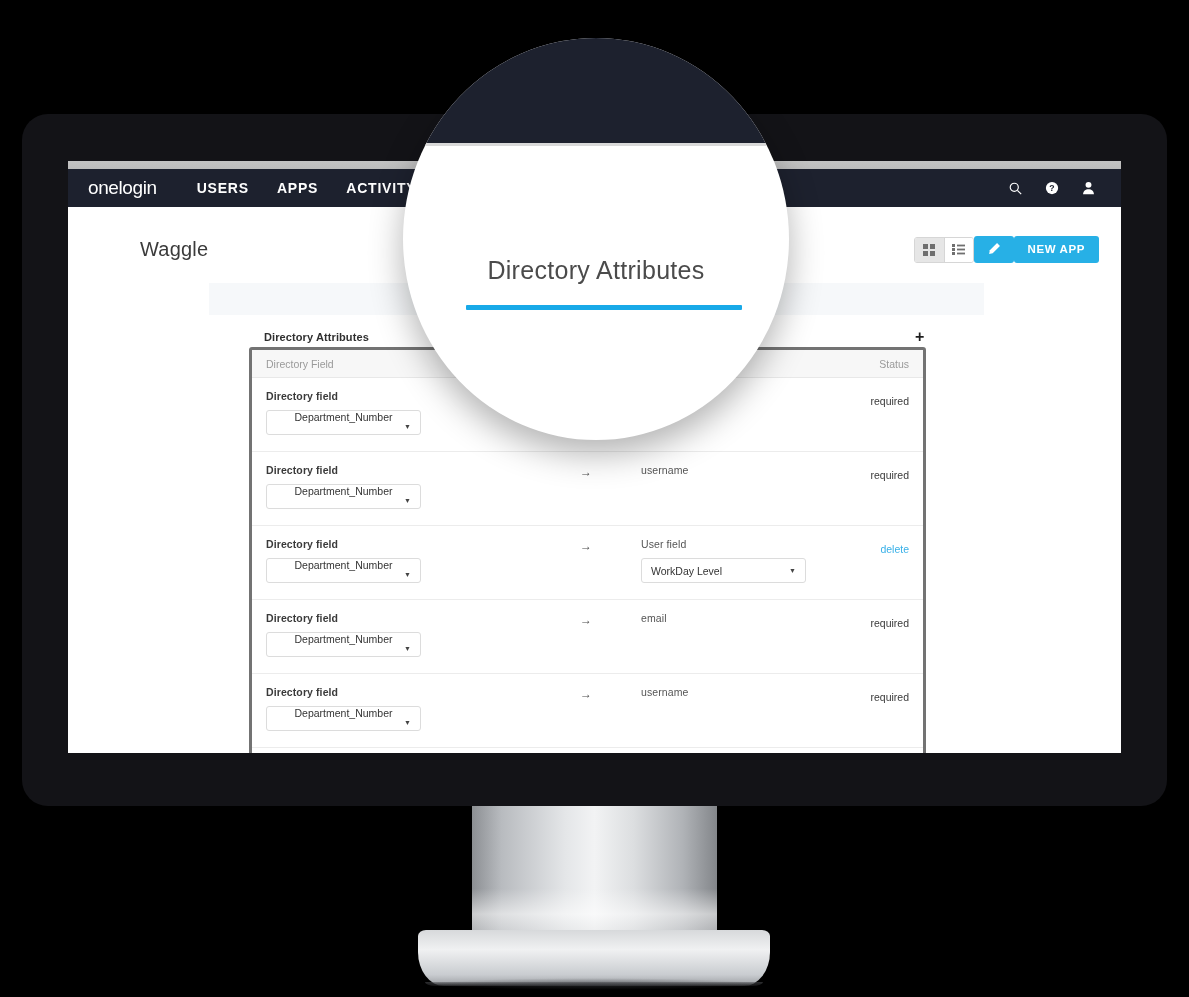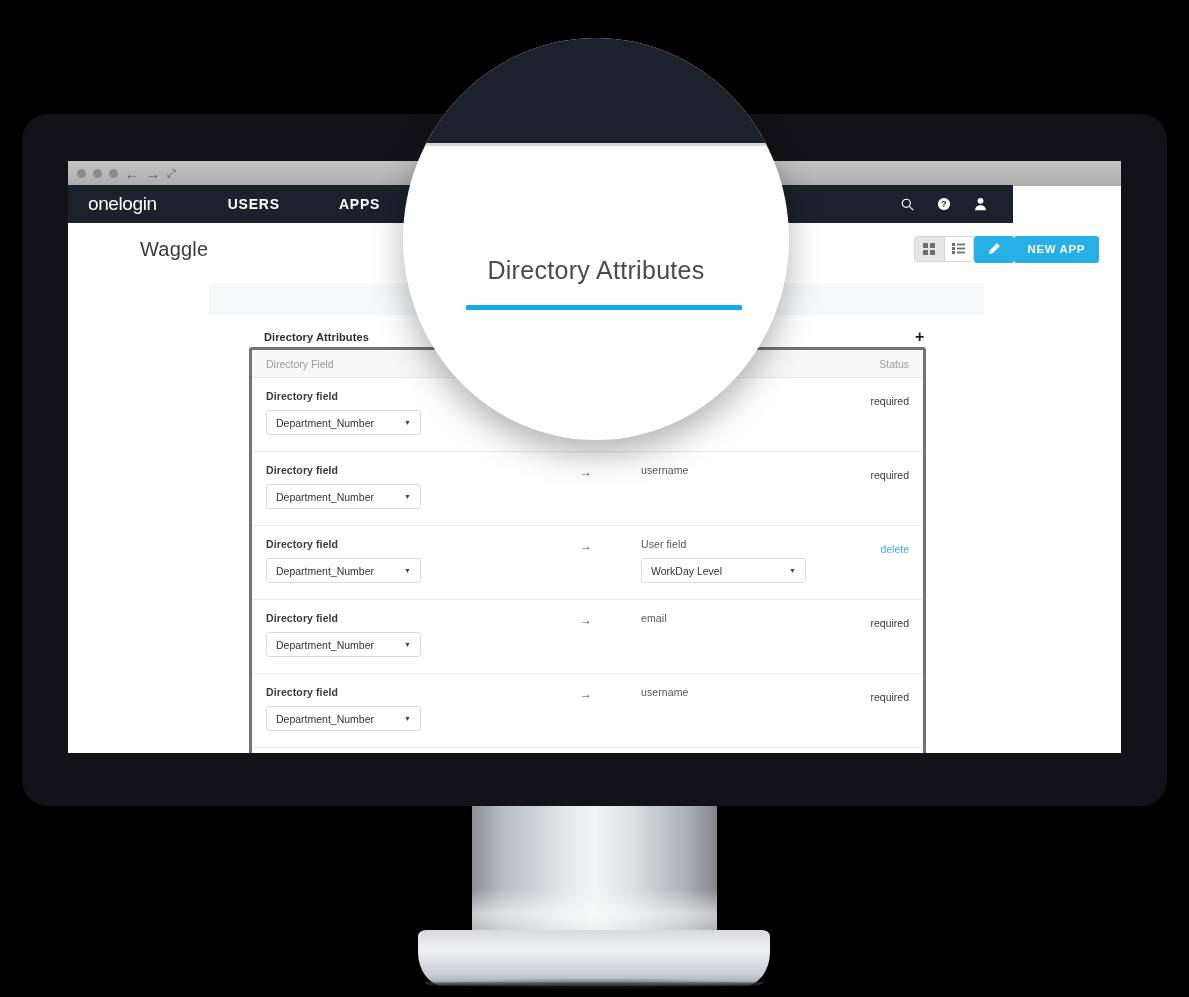--- a/index.html
+++ b/index.html
@@ -65,41 +65,41 @@
     flex: 1; height: 15px; background: #fff; border-radius: 2px;
     display: flex; align-items: center; padding: 0 6px; margin: 0 6px;
     font-size: 8px; color: #4a4a4a; letter-spacing: .1px;
   }
   .lock { font-size: 7px; margin-right: 4px; color: #3d3d3d; }
   .urlbar b { color: #1c1c1c; font-weight: 700; }
   .chrome-expand { color: #5c5c5c; font-size: 11px; padding-right: 2px; }
 
   
   .topnav {
-    position: absolute; left: 0; top: 24px; width: 945px; height: 38px;
-    background: #1d212e; display: flex; align-items: center; padding: 0 20px; gap: 31px;
+    position: absolute; left: 0; top: 8px; width: 1053px; height: 38px;
+    background: #1d212e; display: flex; align-items: center; padding: 0 20px;
   }
   .logo {
     color: #fff; font-size: 19px; letter-spacing: -0.4px; font-weight: 400;
     margin-right: 40px;
   }
   .navitem {
     color: #ffffff; font-size: 14px; font-weight: 700; letter-spacing: .8px;
     margin-right: 28px; white-space: nowrap;
   }
   .navright { margin-left: auto; display: flex; align-items: center; gap: 23px; padding-right: 6px;}
   .navicon { color: #fff; display: inline-flex; }
 
   
   .pagehead {
     position: absolute; left: 0; top: 63px; width: 1053px; height: 50px;
     background: #fff; display: flex; align-items: center; padding: 0 22px 0 72px;
   }
   .apptitle { font-size: 20px; color: #3b3b3b; font-weight: 400; letter-spacing: .2px; }
-  .head-actions { margin-left: auto; display: flex; align-items: flex-start; }
+  .head-actions { margin-left: auto; display: flex; align-items: flex-end; }
   .viewtoggle { display: flex; border: 1px solid #d6d6d6; border-radius: 3px; overflow: hidden; height: 26px; }
   .vt-btn { width: 29px; display: flex; align-items: center; justify-content: center; background: #fff; }
   .vt-btn.active { background: #e6e6e6; }
   .vt-btn + .vt-btn { border-left: 1px solid #d6d6d6; }
   .btn-edit {
     width: 40px; height: 27px; background: #27b0e6; border-radius: 3px;
     display: flex; align-items: center; justify-content: center;
   }
   .btn-new {
     height: 27px; background: #27b0e6; border-radius: 3px; color: #fff;
@@ -142,21 +142,21 @@
   .col-user { width: 206px; }
   .col-status { flex: 1; text-align: right; padding-top: 1px; }
   .fldlabel { font-size: 10.5px; font-weight: 700; color: #3a3a3a; margin-bottom: 8px; letter-spacing: .1px; }
   .fldlabel.light { font-weight: 400; color: #555; }
   .arrow { color: #4a4a4a; font-size: 12px; }
   .select {
     border: 1px solid #dcdcdc; border-radius: 3px; background: #fff;
     height: 25px; display: flex; align-items: center; padding: 0 9px;
     font-size: 10.5px; color: #333;
   }
-  .select.w155 { width: 155px; }
+  .select.w155 { width: 155px; flex-direction: column; }
   .select.w165 { width: 165px; }
   .caret { margin-left: auto; font-size: 7px; color: #444; }
   .status-req { font-size: 10.5px; color: #3a3a3a; }
   .status-del { font-size: 10.5px; color: #38b0e8; }
 
   
   .magnifier {
     position: absolute; left: 403px; top: 38px; width: 386px; height: 402px;
     border-radius: 50%;
     background: #fff;

